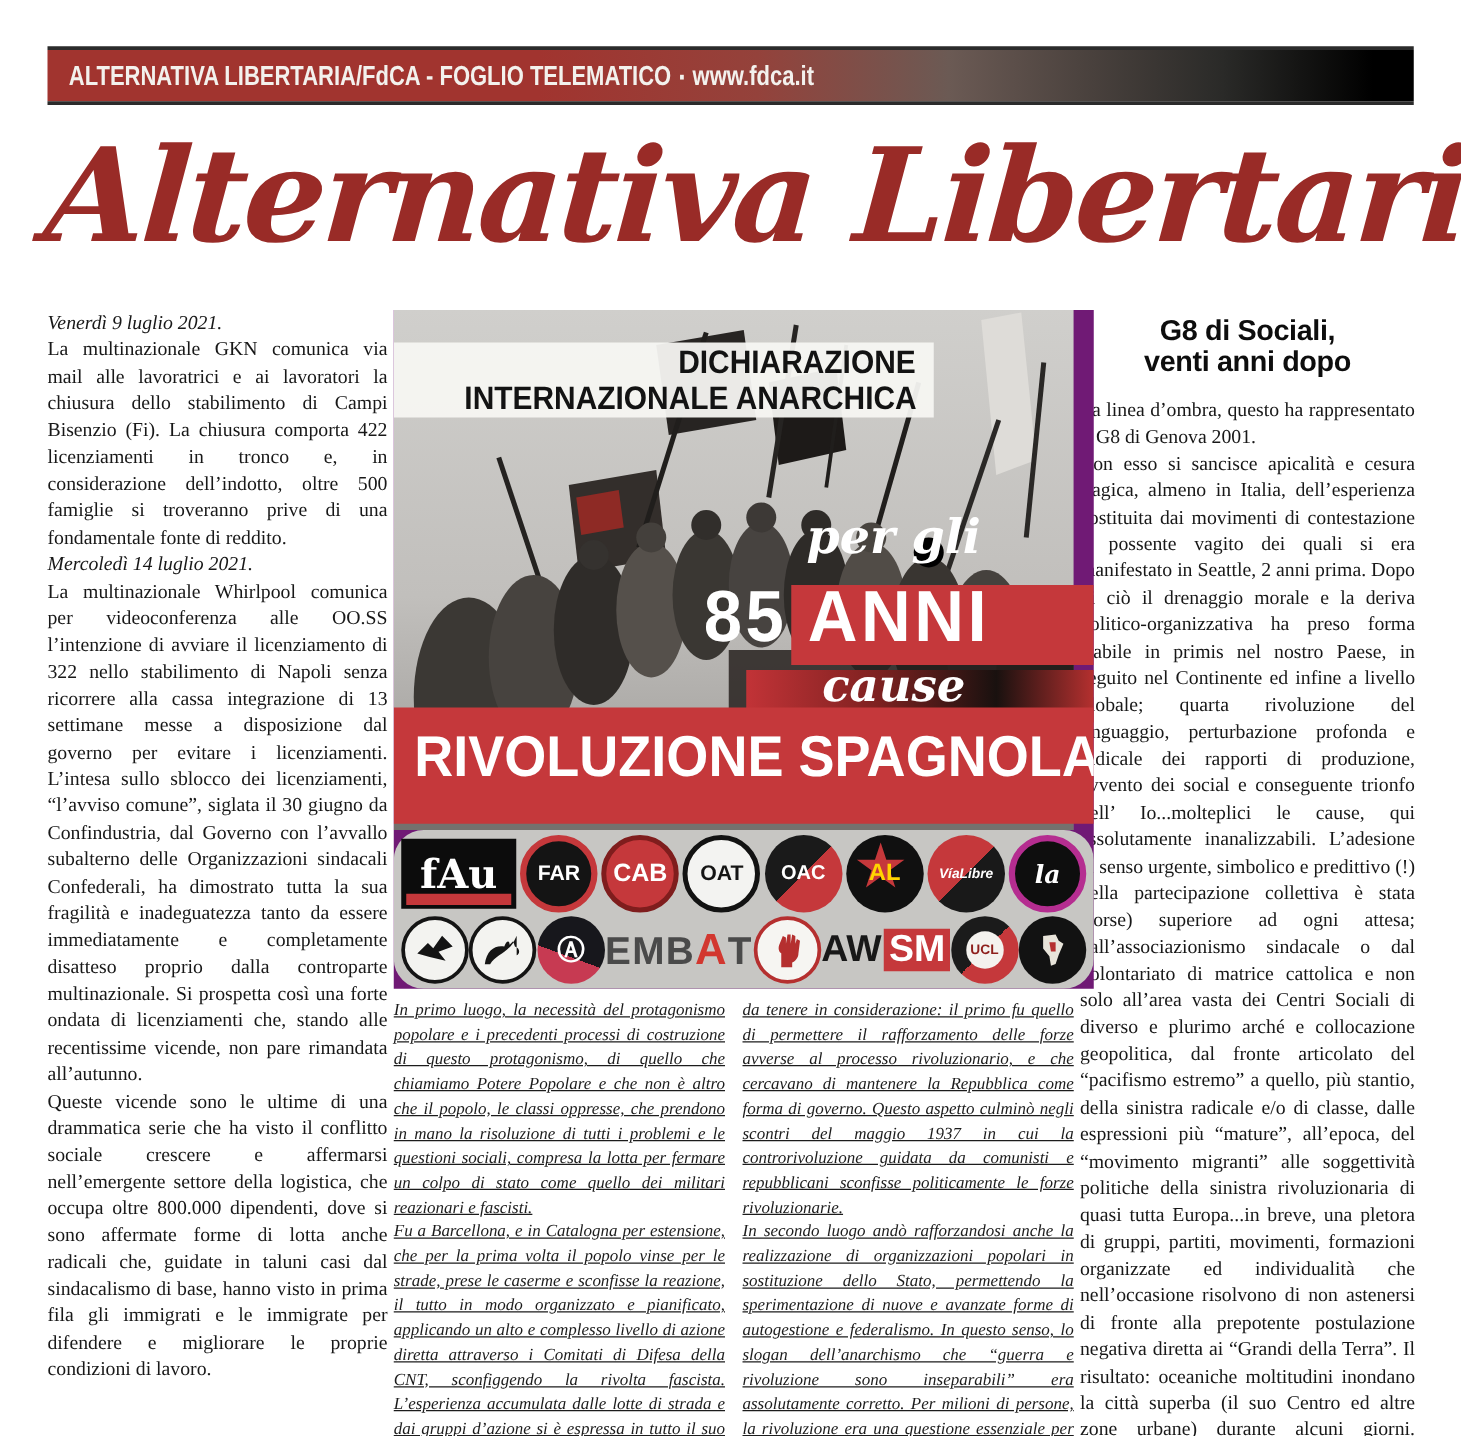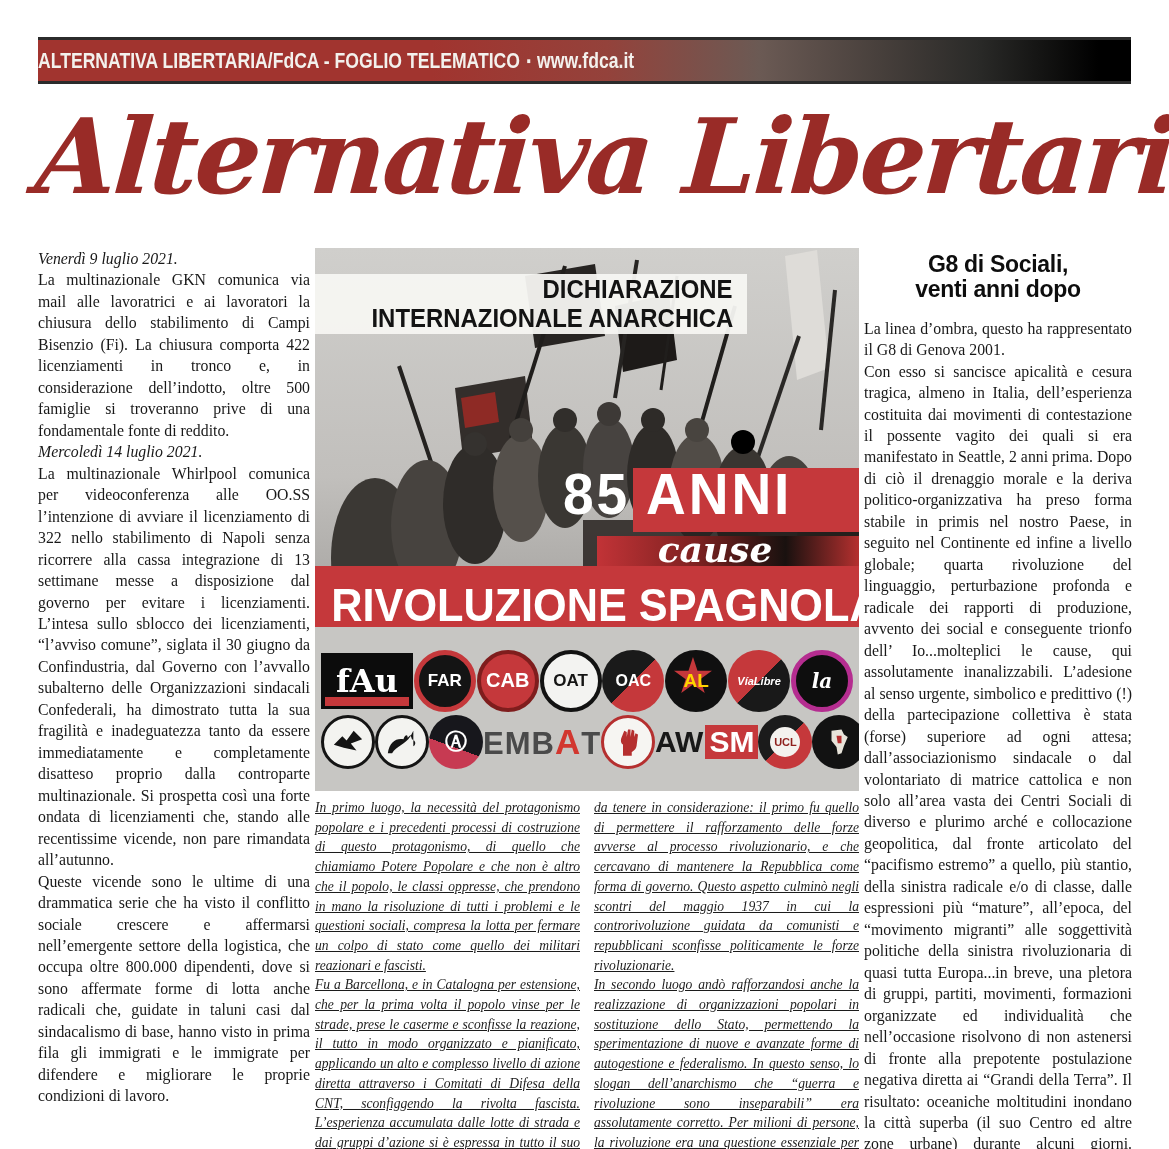--- a/index.html
+++ b/index.html
@@ -3,42 +3,42 @@
 <meta charset="utf-8">
 <style>
   html,body { margin:0; padding:0; background:#ffffff; }
   .page { position:relative; width:1169px; height:1149px; background:#ffffff; overflow:hidden;
           font-family:"Liberation Serif", serif; color:#181818; }
 
   
   .banner { position:absolute; top:37px; left:38px; right:38px; height:47px; box-sizing:border-box;
             background:linear-gradient(90deg,#a1342f 0%,#a1342f 36%,#94423b 52%,#6b5a54 66%,#2a2a28 86%,#000 97%);
             border-top:3px solid #2b2b2b; border-bottom:3px solid #2b2b2b;
-            display:flex; align-items:center; padding-left:0; }
+            display:flex; align-items:center; padding-left:17px; }
   .banner-text { color:#f3f1ed; font-family:"Liberation Sans", sans-serif; font-weight:700;
                  font-size:22px; white-space:nowrap; transform:scaleX(0.8); transform-origin:left center; }
   .banner-text .sep { margin:0 8px; font-size:15px; vertical-align:2px; }
 
   
   .masthead { position:absolute; top:92px; left:36px; width:1000px; height:140px;
               font-family:"DejaVu Serif", serif; font-style:italic; font-weight:700;
               font-size:104px; line-height:1.25; letter-spacing:-3px; color:#992b27;
               transform:skewX(-4deg); white-space:nowrap; }
 
   
   .columns { position:absolute; top:248px; left:38px; width:1094px;
              display:grid; grid-template-columns:272px 544px 268px; column-gap:5px; }
 
   .article h2 { font-family:"Liberation Sans", sans-serif; font-size:23px; font-weight:700;
                 text-align:center; margin:4px 0 16px 0; line-height:1.08; color:#0d0d0d; letter-spacing:-0.3px; }
   .article p { font-size:15.8px; line-height:1.36; text-align:justify; margin:0; }
   .article p.date { font-style:italic; }
 
   
-  .poster { position:relative; width:544px; height:543px; overflow:hidden; background:#701a75; }
+  .poster { position:relative; width:544px; height:543px; overflow:hidden; background:#701a75;padding-left:16px; }
   .photo-svg { position:absolute; top:0; left:0; width:544px; height:416px; }
   .poster-band-white { position:absolute; top:26px; left:0; width:432px; height:60px;
                        background:rgba(245,245,242,0.95); display:flex; flex-direction:column;
                        justify-content:center; align-items:flex-end; padding-right:14px; box-sizing:border-box; }
   .poster-band-white span { font-family:"Liberation Sans", sans-serif; font-weight:700; color:#131313;
                             font-size:26px; line-height:1.1; transform:scaleX(0.92); transform-origin:right center; }
   .script-txt { font-family:"DejaVu Serif", serif; font-style:italic; font-weight:700; color:#fff; }
   .per-gli { position:absolute; top:158px; left:300px; width:200px; text-align:center; font-size:38px; }
   .anni-band { position:absolute; top:220px; left:318px; right:0; height:64px; background:#c5383b; }
   .anni-text { position:absolute; top:212px; left:248px; font-family:"Liberation Sans", sans-serif;
@@ -46,23 +46,23 @@
                transform-origin:left center; white-space:nowrap; }
   .della-band { position:absolute; top:288px; left:282px; right:0; height:42px;
                 background:linear-gradient(90deg,#c23337 0%,#7d2120 38%,#19110f 72%,#b5302f 100%); }
   .della-text { position:absolute; top:280px; left:310px; width:180px; text-align:center; font-size:36px; }
   .riv-band { position:absolute; top:318px; left:0; right:0; height:93px; background:#c5383b; }
   .riv-text { position:absolute; top:330px; left:0; width:544px; text-align:center;
               font-family:"Liberation Sans", sans-serif; font-weight:700; color:#fff;
               font-size:46px; letter-spacing:0px; transform:scaleX(0.94); white-space:nowrap; }
 
   
-  .logo-band { position:absolute; left:0; bottom:0; width:100%; height:164px; background:#c7c6c3;
+  .logo-band { position:absolute; left:0; bottom:0; width:100%; height:127px; background:#c7c6c3;
                display:flex; flex-direction:column; justify-content:center; gap:3px;
-               padding:4px 6px; box-sizing:border-box; }
+               padding:4px 6px; box-sizing:border-box;border-radius:24px; }
   .logo-row { display:flex; align-items:center; justify-content:space-between; }
   .lc { border-radius:50%; display:flex; align-items:center; justify-content:center;
         font-family:"Liberation Sans", sans-serif; font-weight:700; color:#fff; box-sizing:border-box;
         flex:0 0 auto; position:relative; overflow:hidden; }
   .r1 { width:62px; height:62px; }
   .r2 { width:54px; height:54px; }
   .logo-fau { width:92px; height:56px; background:#0c0c0c; color:#fff; position:relative;
               display:flex; align-items:center; justify-content:center;
               font-family:"DejaVu Serif", serif; font-weight:700; font-size:32px; flex:0 0 auto; }
   .logo-fau::after { content:""; position:absolute; bottom:3px; left:4px; right:4px; height:9px; background:#c5383b; }
@@ -164,20 +164,21 @@
           <circle cx="428" cy="194" r="12" fill="#343induce13031"></circle>
           <rect x="268" y="272" width="276" height="54" fill="#221c1a" opacity="0.82"></rect>
           <rect x="0" y="380" width="544" height="36" fill="#55514d" opacity="0.55"></rect>
         </svg>
 
         <div class="poster-band-white">
           <span>DICHIARAZIONE</span>
           <span>INTERNAZIONALE ANARCHICA</span>
         </div>
 
+        <div class="script-txt per-gli">per gli</div>
         <div class="anni-band"></div>
         <div class="anni-text">85 ANNI</div>
         <div class="della-band"></div>
         <div class="script-txt della-text">cause</div>
         <div class="riv-band"></div>
         <div class="riv-text">RIVOLUZIONE SPAGNOLA</div>
 
         <div class="logo-band">
           <div class="logo-row">
             <div class="logo-fau">fAu</div>

